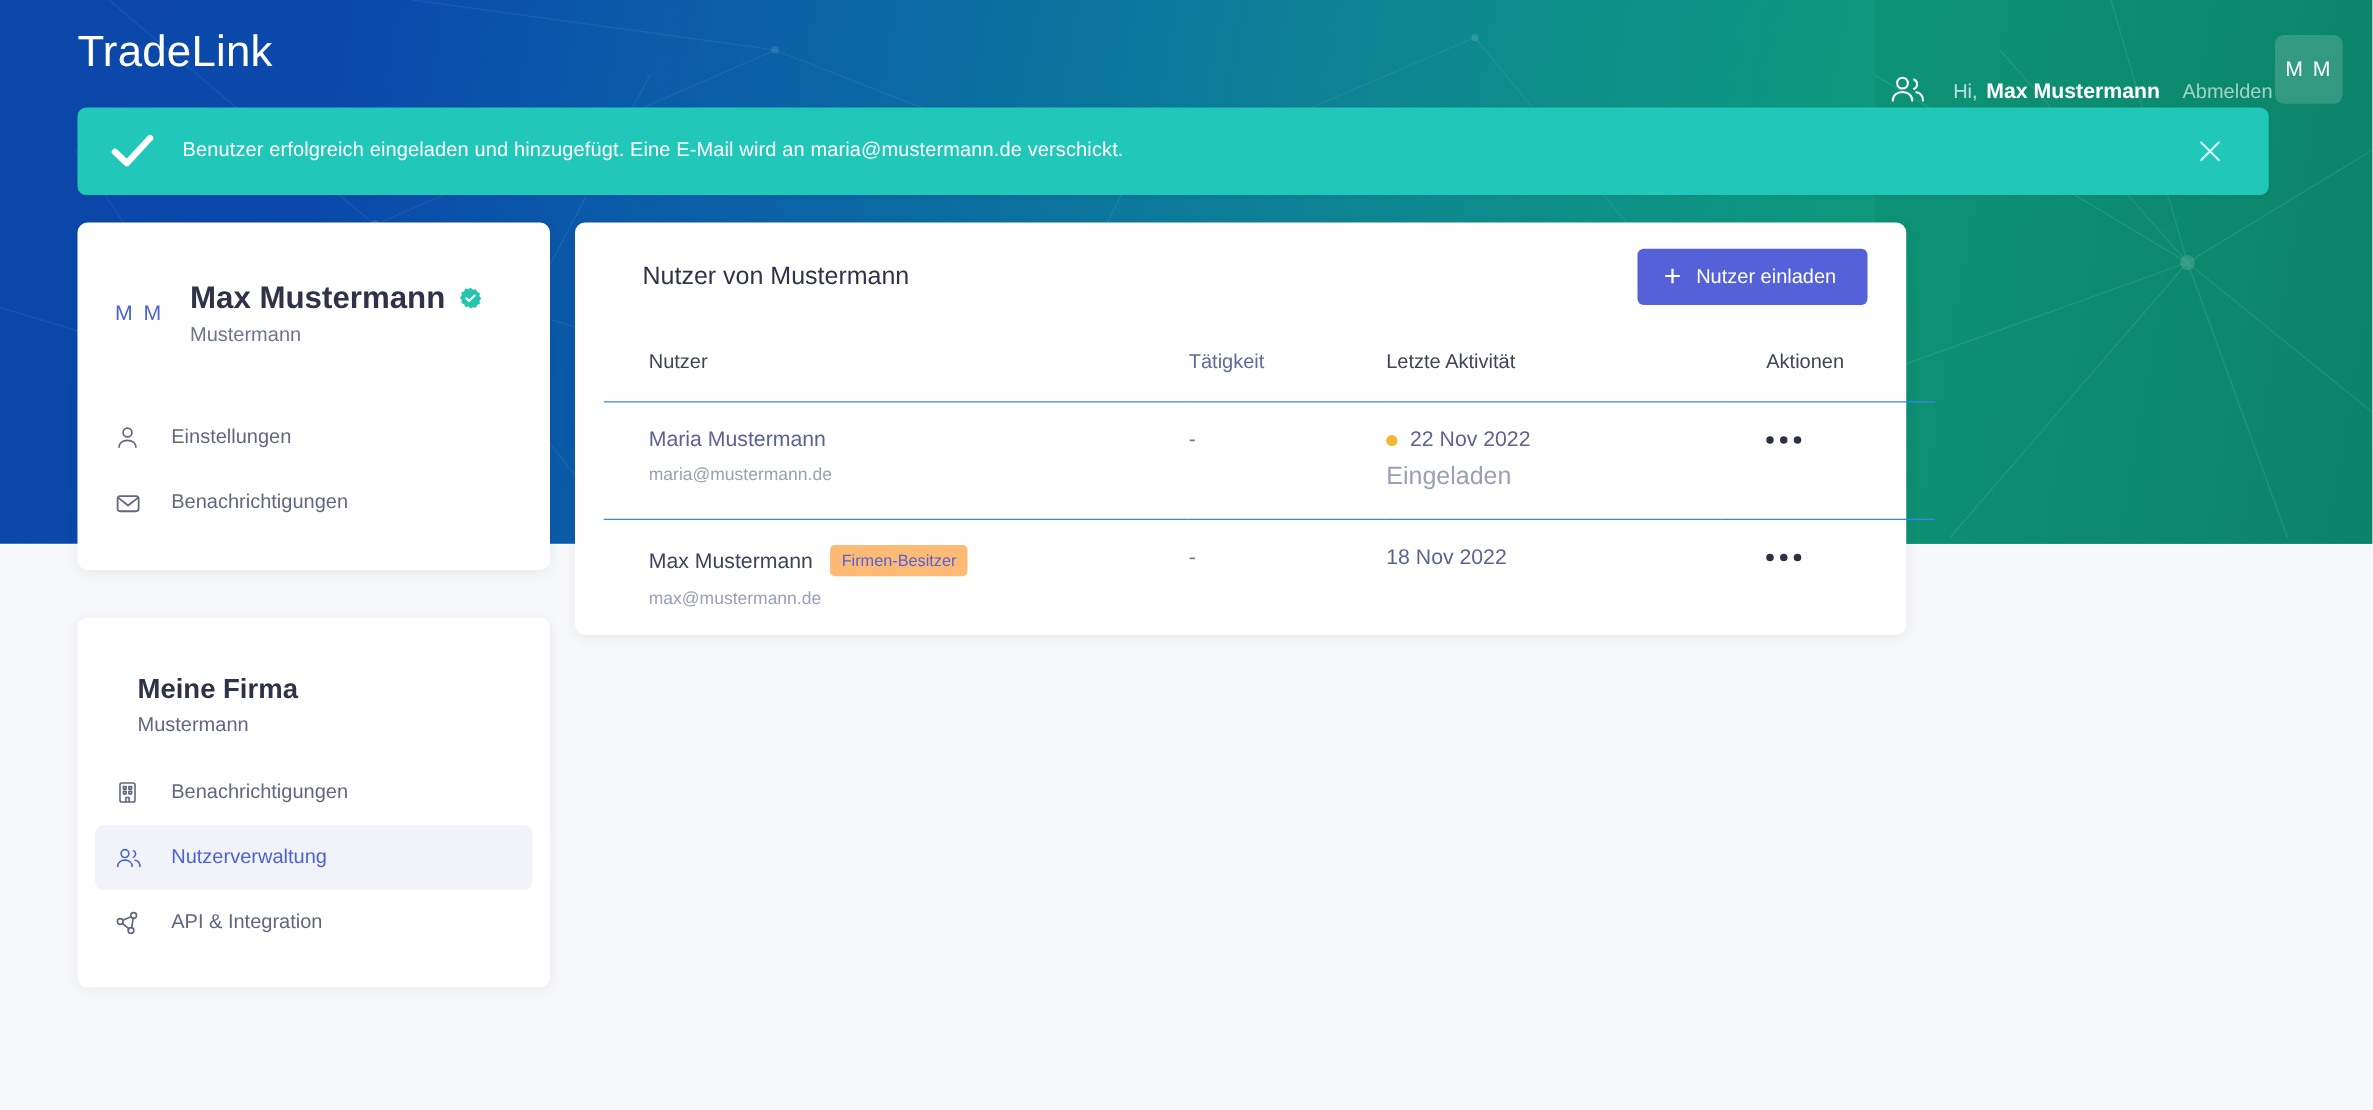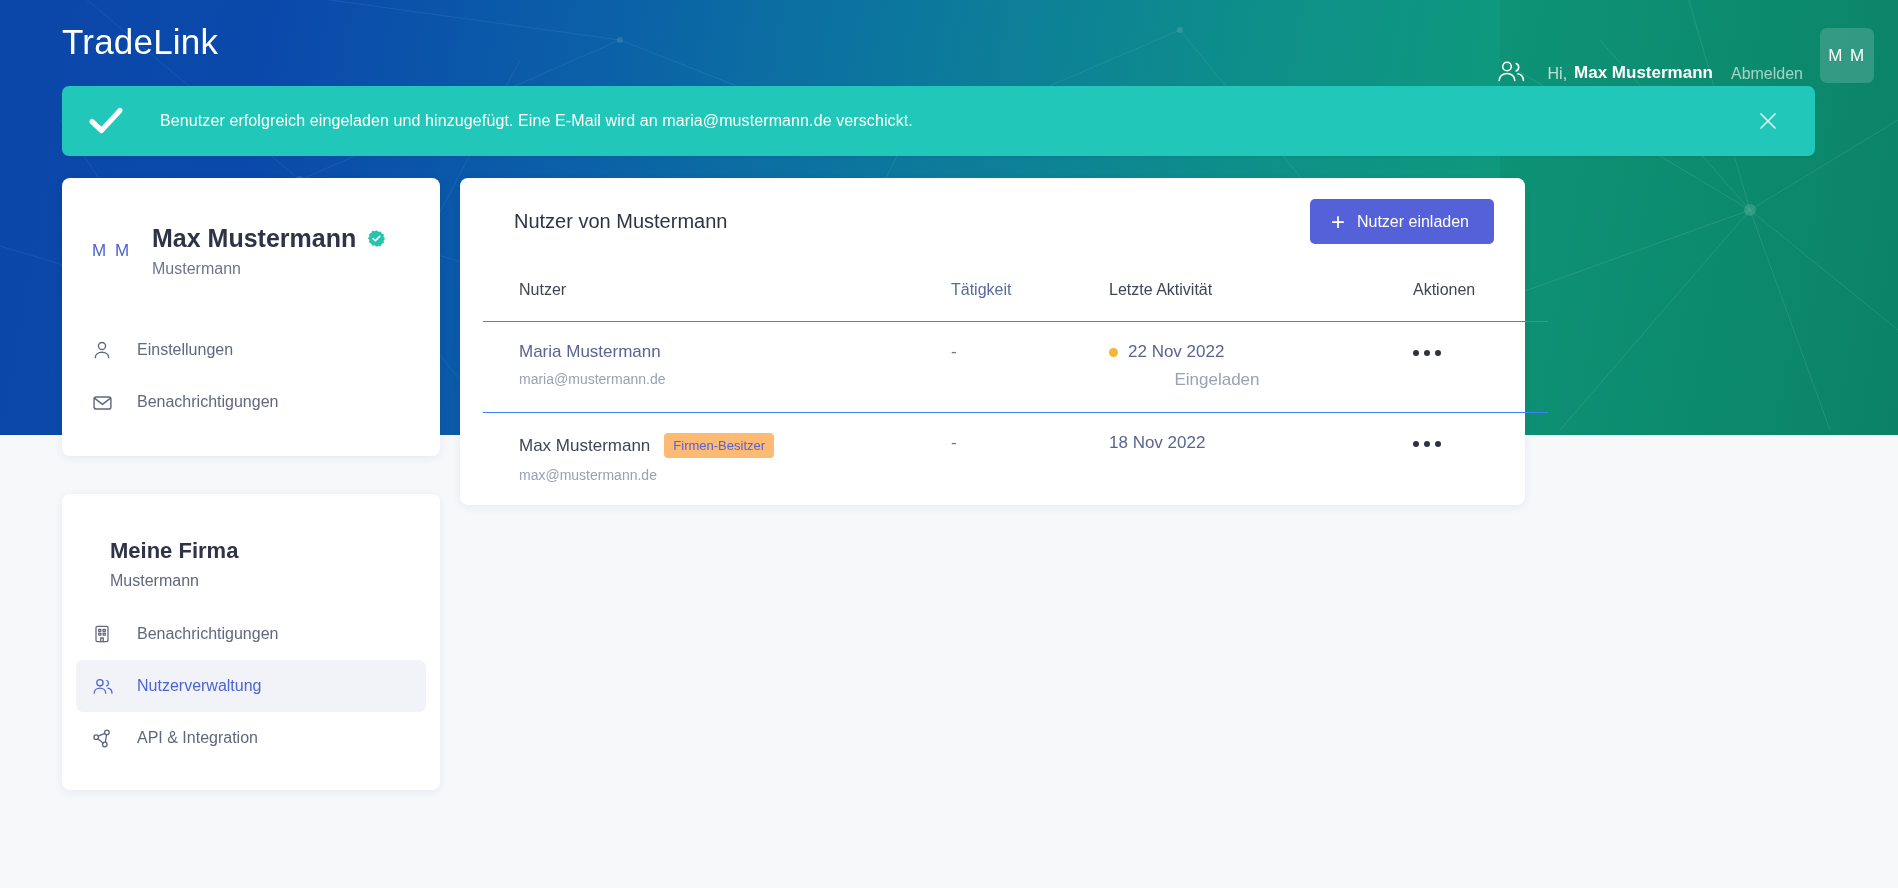--- a/index.html
+++ b/index.html
@@ -59,21 +59,21 @@
   }
   .topbar-right {
     margin-left: auto;
     display: flex; align-items: flex-end;
     height: 83px;
     padding-right: 0;
   }
   .people-icon { margin-right: 22px; display: flex; align-items: center; }
   .hi-label { color: rgba(255,255,255,.72); font-size: 16px; margin-right: 7px; }
   .hi-name { color: #ffffff; font-size: 17px; font-weight: bold; margin-right: 18px; white-space: nowrap; }
-  .logout { color: rgba(255,255,255,.62); font-size: 16px; margin-right: 17px; white-space: nowrap; }
+  .logout { color: rgba(255,255,255,.62); font-size: 16px; margin-right: 2px; white-space: nowrap; }
   .avatar-box {
     width: 54px; height: 55px;
     background: rgba(255,255,255,.16);
     border-radius: 7px;
     display: flex; align-items: center; justify-content: center;
     color: #fff; font-size: 17px; letter-spacing: 1.5px;
     margin-right: 24px;
   }
 
   
@@ -82,21 +82,21 @@
     left: 62px; top: 86px;
     width: 1753px; height: 70px;
     background: #21c7b8;
     border-radius: 7px;
     display: flex; align-items: center;
     z-index: 11;
     box-shadow: 0 1px 3px rgba(0,0,0,.05);
   }
   .alert .check { margin-left: 26px; display: flex; align-items: center; }
   .alert-text {
-    margin-left: 36px;
+    margin-left: 22px;
     color: #ffffff;
     font-size: 16px;
     letter-spacing: .1px;
   }
   .alert-close {
     margin-left: auto; margin-right: 34px;
     width: 26px; height: 26px;
     display: flex; align-items: center; justify-content: center;
     opacity: .82;
   }
@@ -208,21 +208,21 @@
     font-size: 13px;
     padding: 5px 9px;
     border-radius: 4px;
     white-space: nowrap;
   }
   .u-mail { font-size: 14px; color: #9aa0b5; margin-top: 9px; }
   .c-dash { font-size: 17px; color: #6f7490; }
   .act-row { display: flex; align-items: center; }
   .dot { width: 9px; height: 9px; border-radius: 50%; background: #f5b731; margin-right: 10px; flex: 0 0 9px; }
   .act-date { font-size: 17px; color: #5a6490; }
-  .act-sub { font-size: 17px; color: #9aa0b5; margin-top: 8px; text-align: center; padding-right: 52px; }
+  .act-sub { font-size: 20px; color: #9aa0b5; margin-top: 8px; text-align: left; padding-right: 52px; }
   .dots-btn {
     display: inline-flex; align-items: center; gap: 5px;
     padding: 4px 0 0 36px; cursor: pointer;
   }
   .dots-btn i { width: 6px; height: 6px; background: #2d3142; border-radius: 50%; display: block; }
 </style>
 </head>
 <body>
 
 <div id="app">

